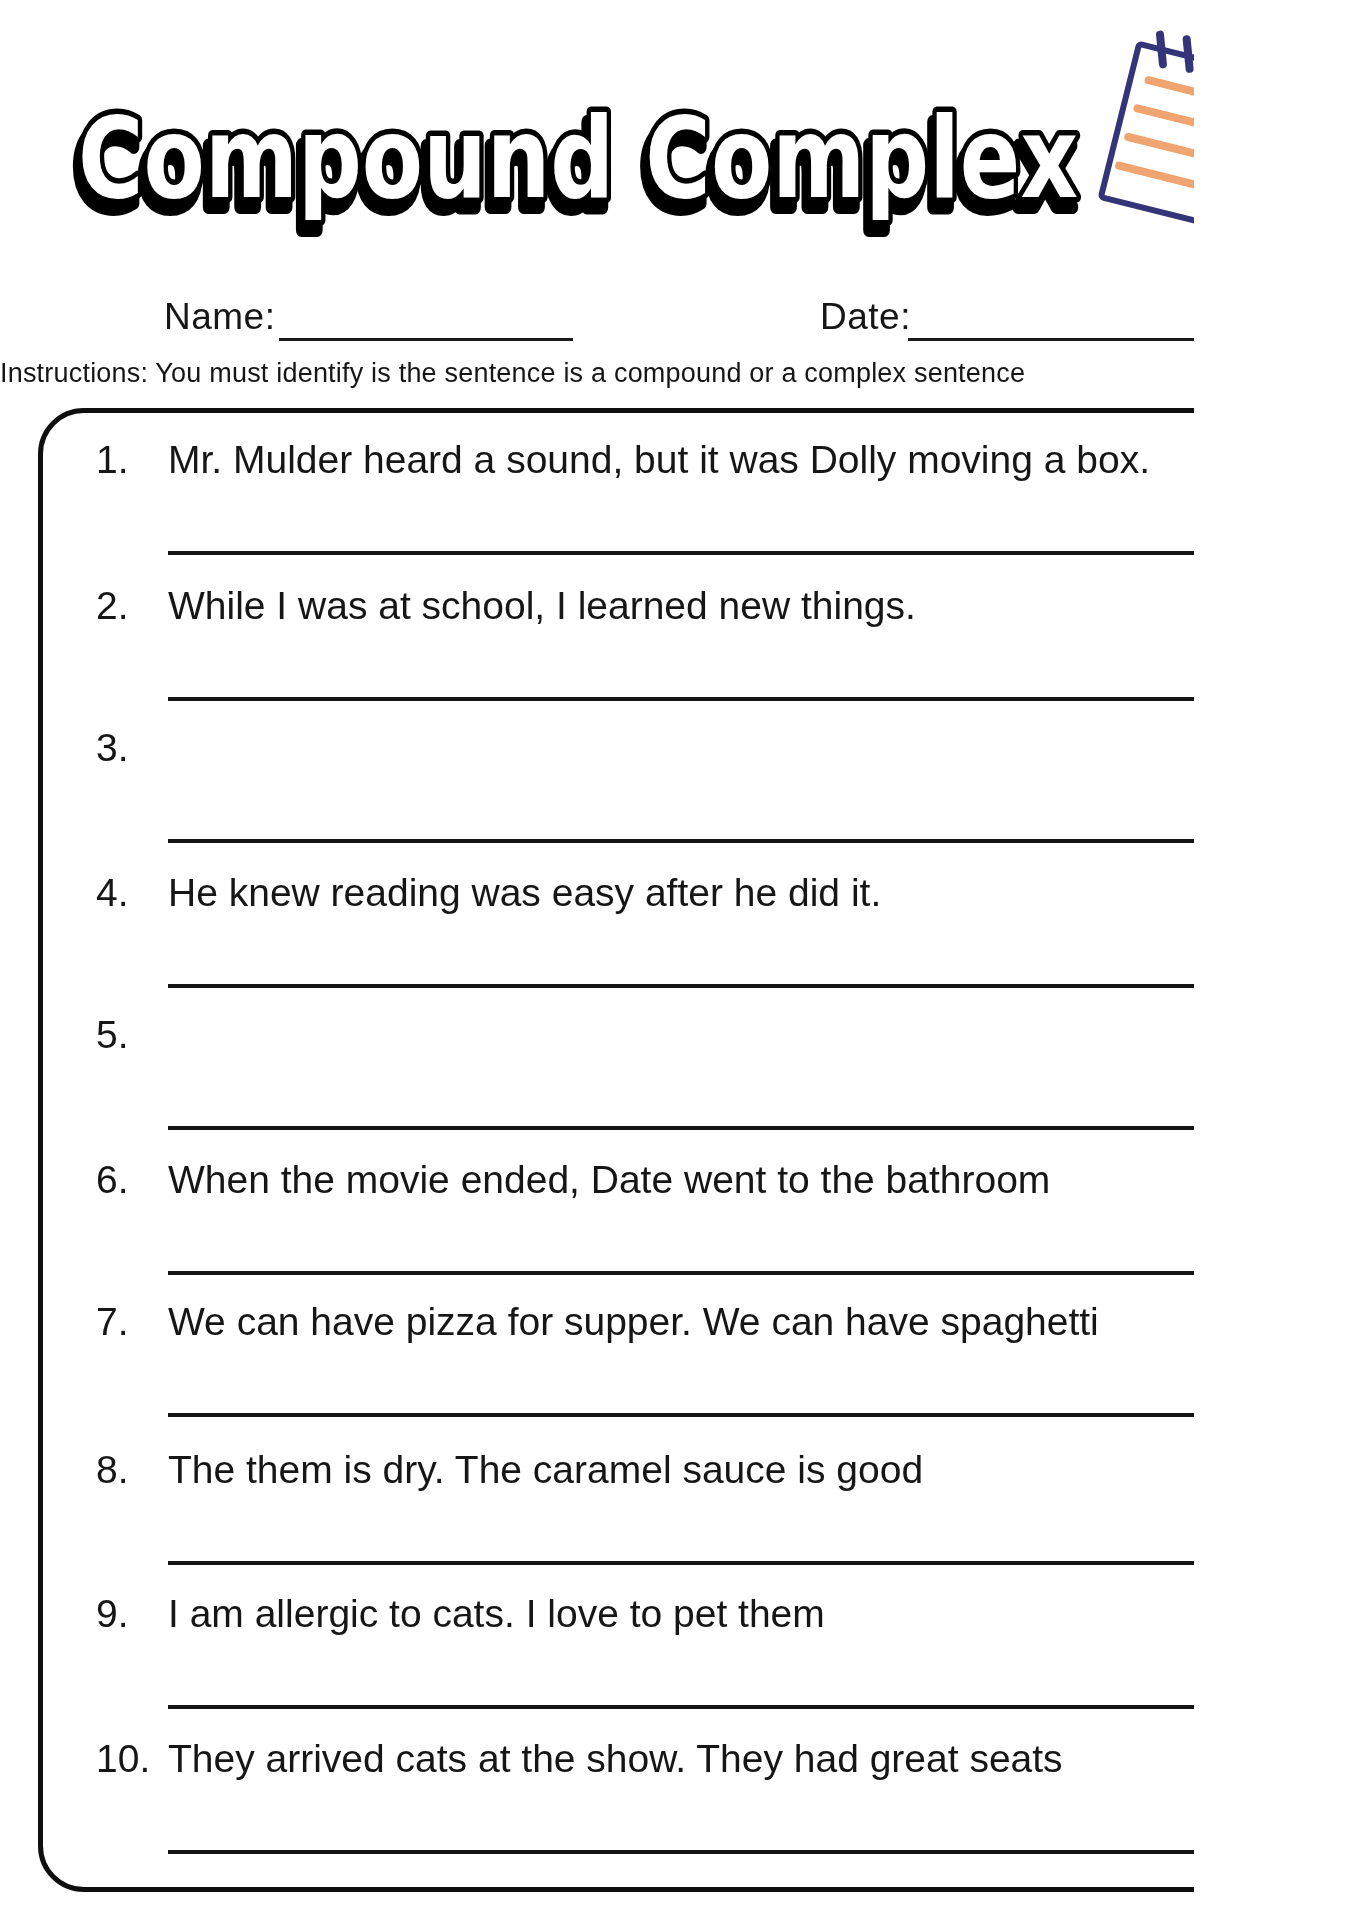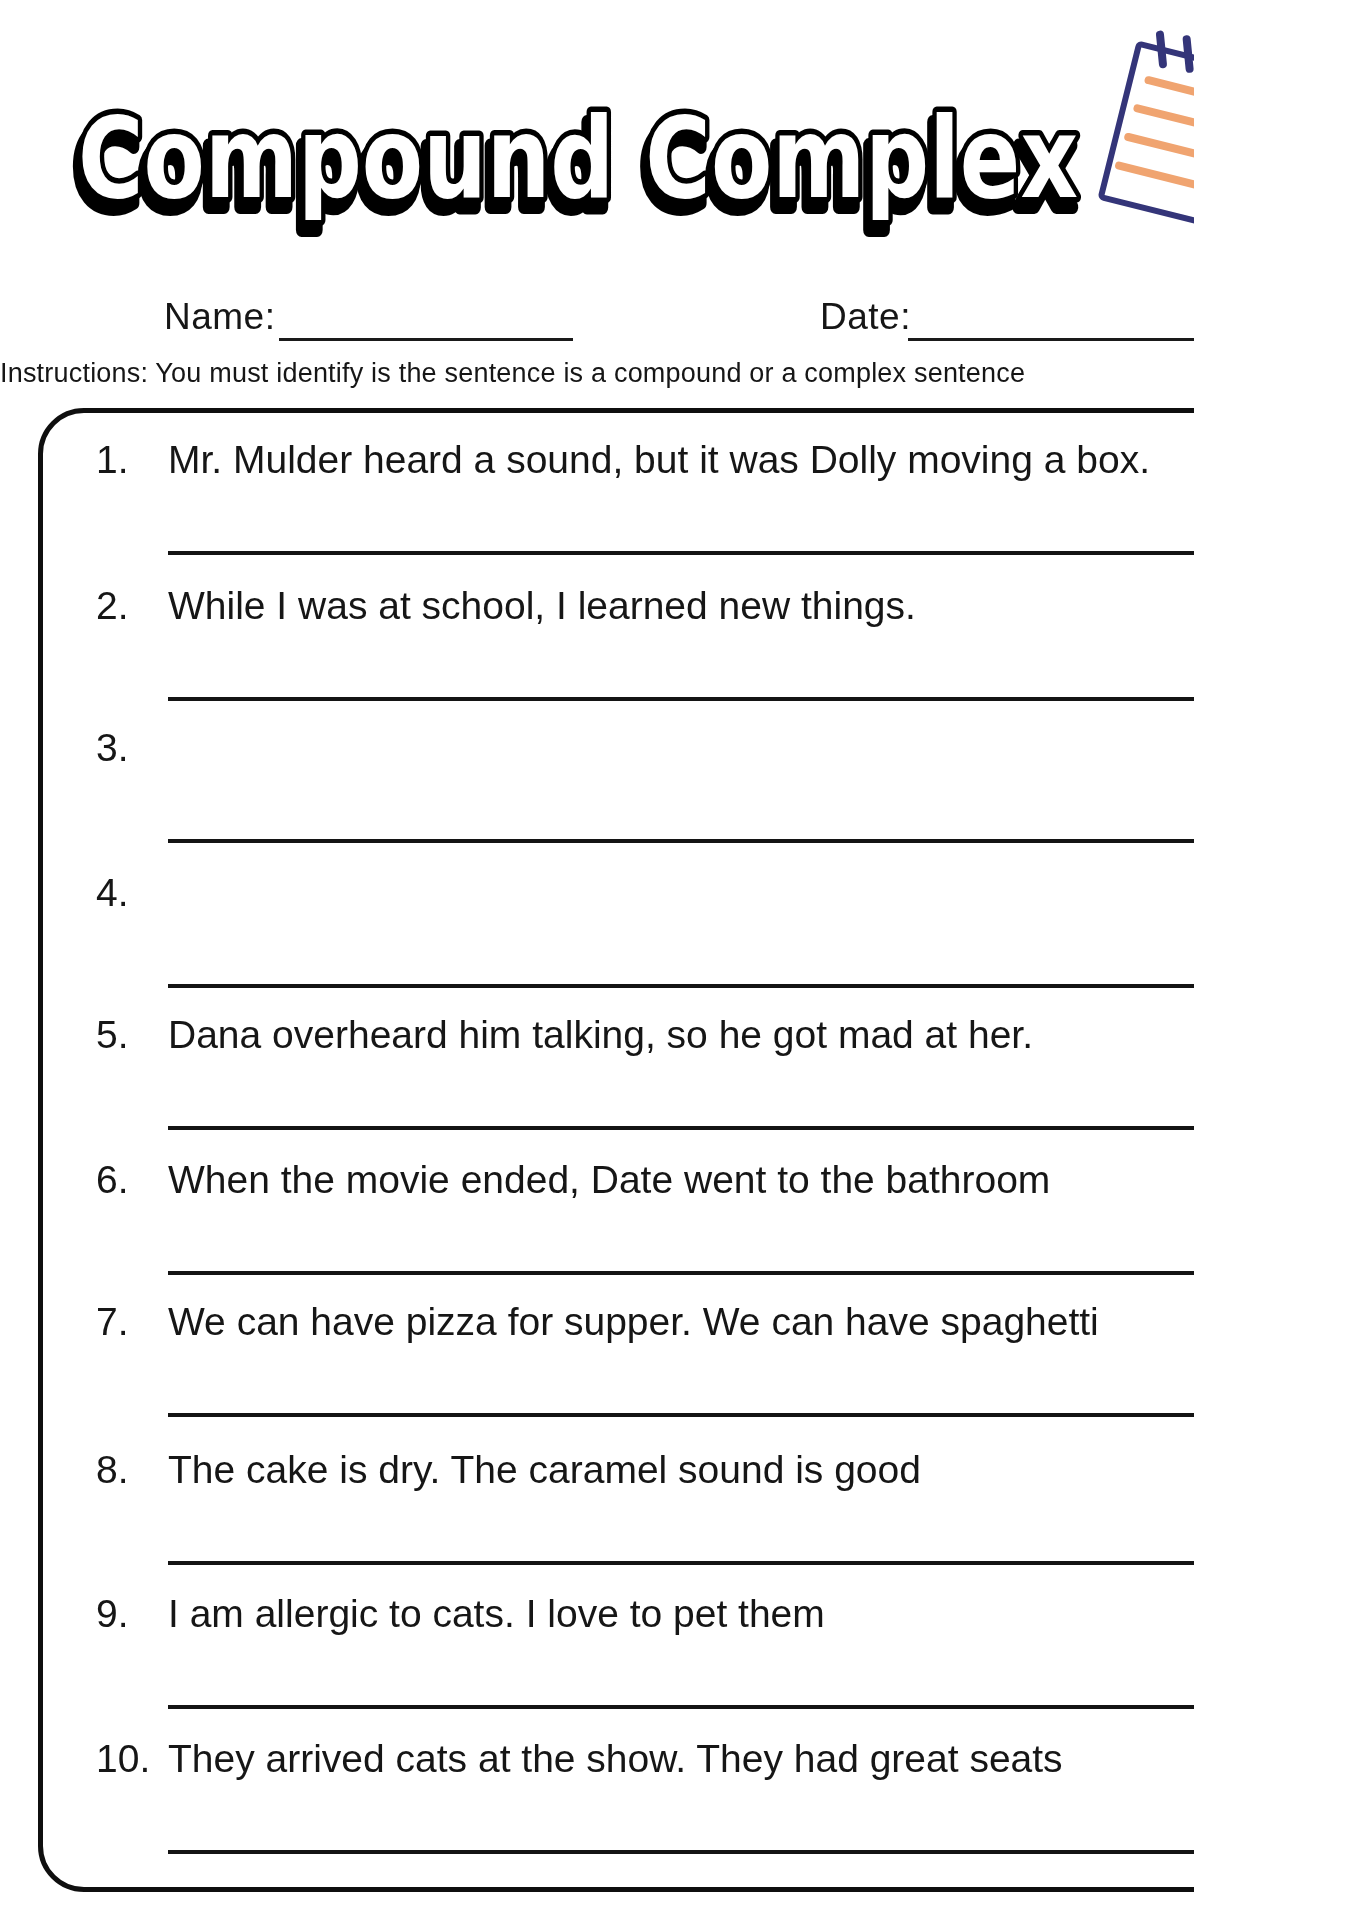--- a/index.html
+++ b/index.html
@@ -98,36 +98,36 @@
   <div class="q-line" style="top:551px"></div>
 
   <div class="q-num" style="top:584px">2.</div>
   <div class="q-text" style="top:584px">While I was at school, I learned new things.</div>
   <div class="q-line" style="top:697px"></div>
 
   <div class="q-num" style="top:726px">3.</div>
   <div class="q-line" style="top:839px"></div>
 
   <div class="q-num" style="top:871px">4.</div>
+  <div class="q-text" style="top:871px">He knew reading was easy after he did it.</div>
   <div class="q-line" style="top:984px"></div>
 
   <div class="q-num" style="top:1013px">5.</div>
-  <div class="q-text" style="top:1013px">Dana overheard him talking, so he got mad at her.</div>
   <div class="q-line" style="top:1126px"></div>
 
   <div class="q-num" style="top:1158px">6.</div>
   <div class="q-text" style="top:1158px">When the movie ended, Date went to the bathroom</div>
   <div class="q-line" style="top:1271px"></div>
 
   <div class="q-num" style="top:1300px">7.</div>
   <div class="q-text" style="top:1300px">We can have pizza for supper. We can have spaghetti</div>
   <div class="q-line" style="top:1413px"></div>
 
   <div class="q-num" style="top:1448px">8.</div>
-  <div class="q-text" style="top:1448px">The cake is dry. The caramel sound is good</div>
+  <div class="q-text" style="top:1448px">The them is dry. The caramel sauce is good</div>
   <div class="q-line" style="top:1561px"></div>
 
   <div class="q-num" style="top:1592px">9.</div>
   <div class="q-text" style="top:1592px">I am allergic to cats. I love to pet them</div>
   <div class="q-line" style="top:1705px"></div>
 
   <div class="q-num" style="top:1737px">10.</div>
   <div class="q-text" style="top:1737px">They arrived cats at the show. They had great seats</div>
   <div class="q-line" style="top:1850px"></div>
 

